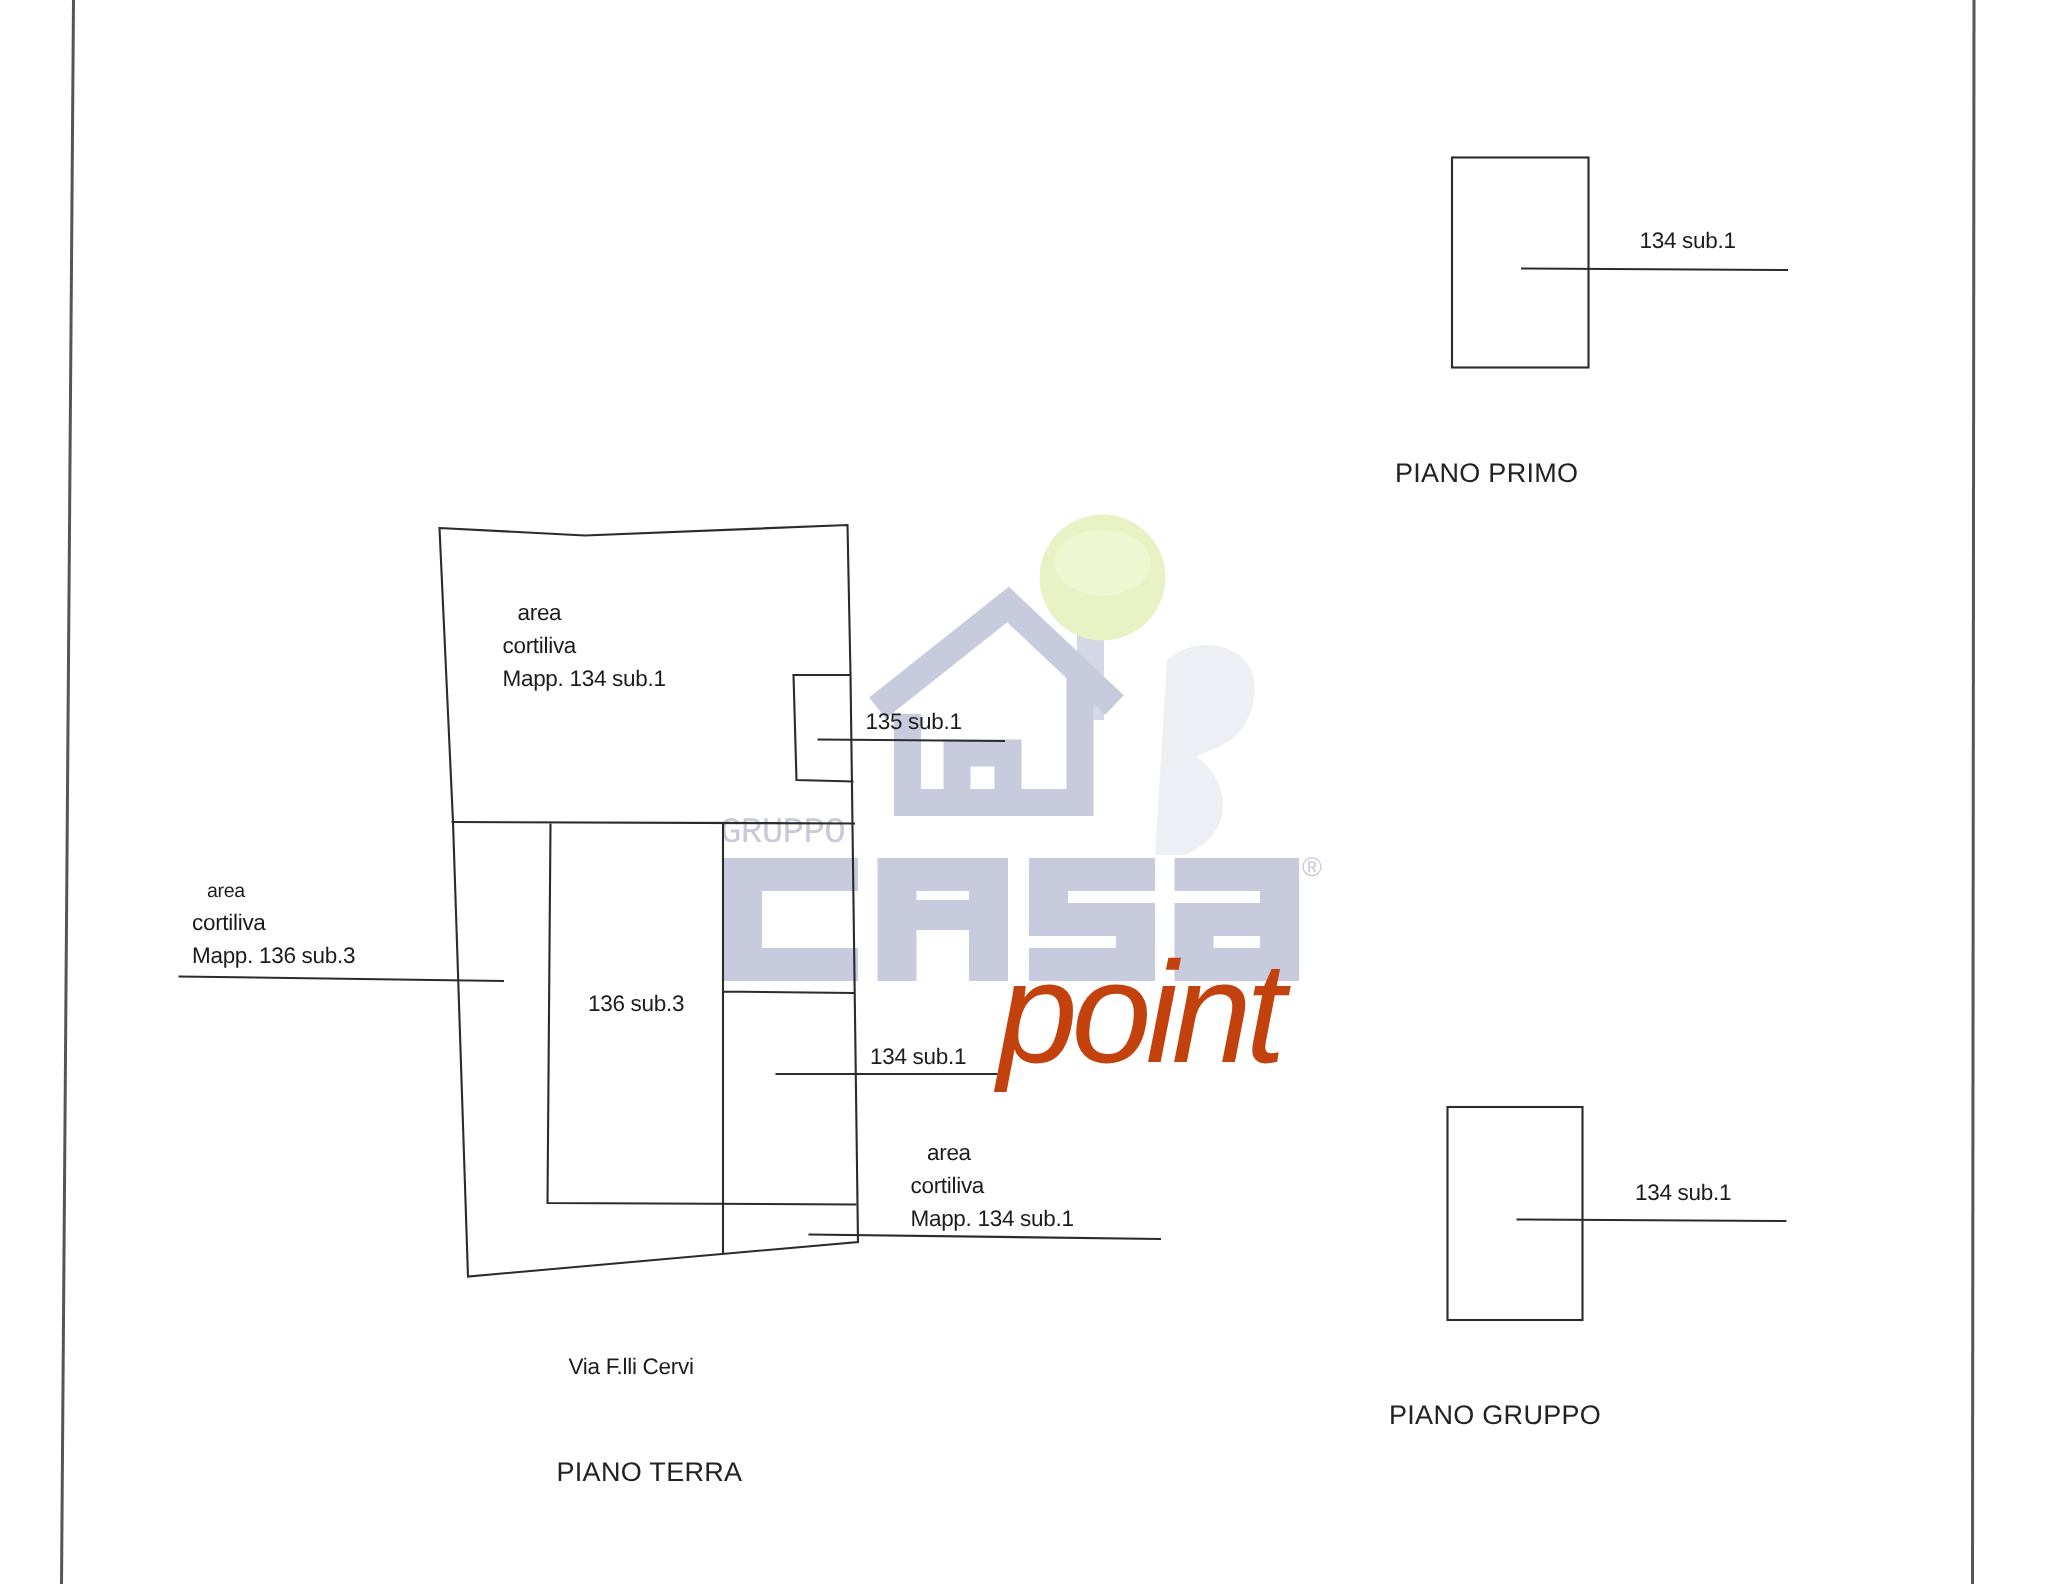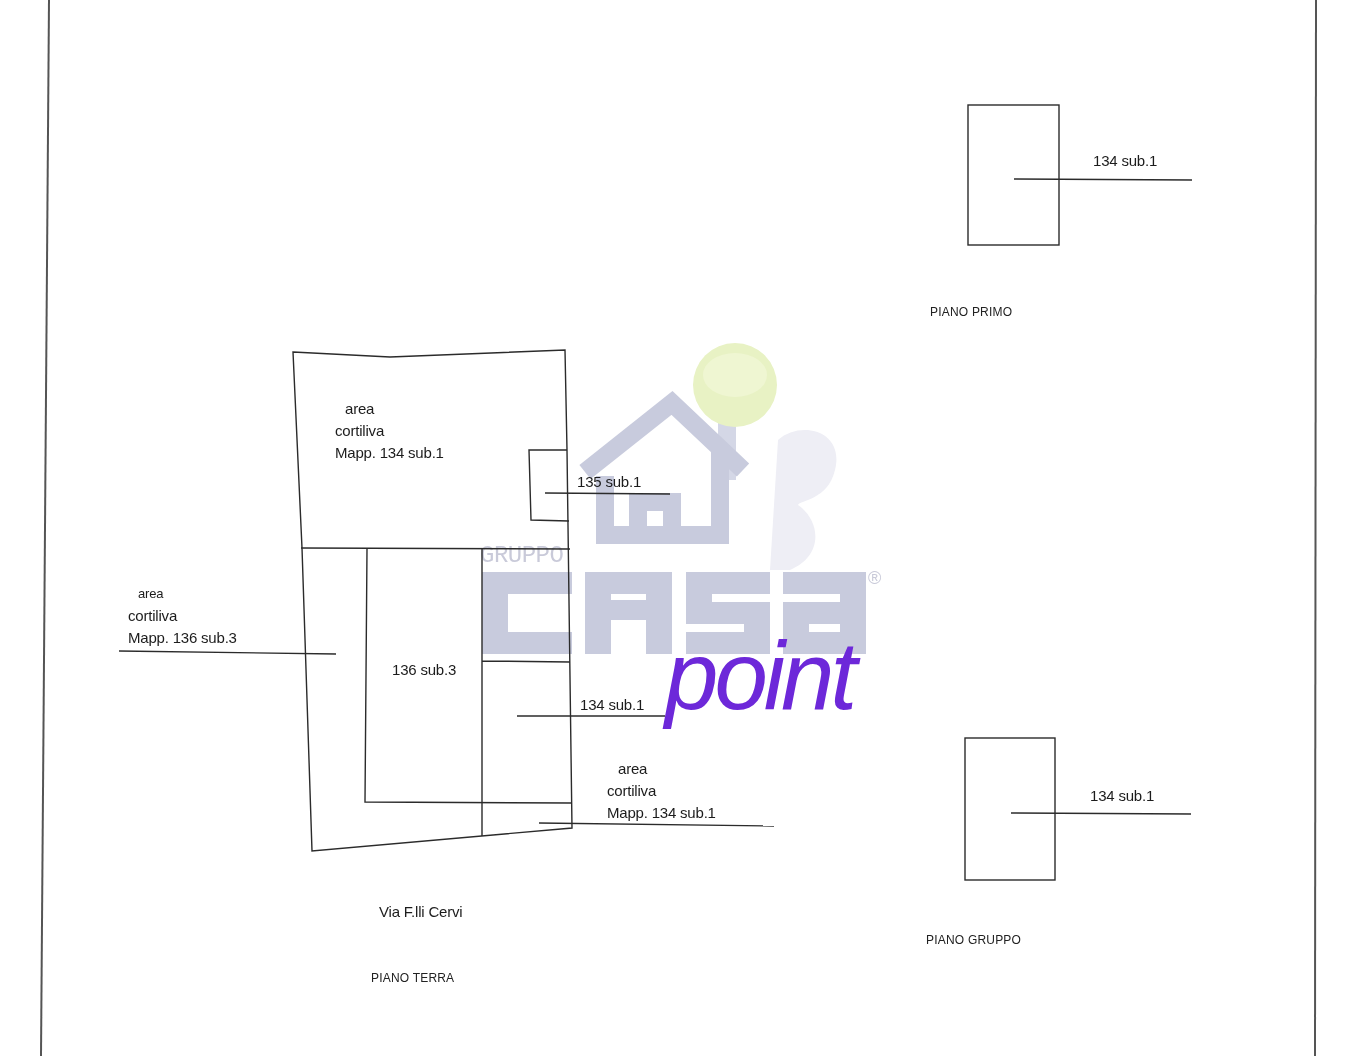--- a/index.html
+++ b/index.html
@@ -3,27 +3,27 @@
 <meta charset="utf-8">
 <style>
   html, body { margin: 0; padding: 0; background: #ffffff; }
   body { width: 1366px; height: 1056px; position: relative; overflow: hidden;
          font-family: "Liberation Sans", sans-serif; color: #1a1a1a; }
   .page { position: absolute; left: 0; top: 0; width: 1366px; height: 1056px; }
   svg.drawing { position: absolute; left: 0; top: 0; width: 1366px; height: 1056px; }
   .lbl { position: absolute; white-space: nowrap; font-size: 15px; line-height: 22px;
          color: #1c1c1c; letter-spacing: -0.2px; font-weight: normal; }
   .lbl .line { display: block; }
-  .title { position: absolute; white-space: nowrap; font-size: 12px; color: #222;
+  .title { position: absolute; white-space: nowrap; font-size: 18px; color: #222;
            letter-spacing: 0.2px; font-weight: normal; }
   .wm { position: absolute; pointer-events: none; }
   .wm-gruppo { position: absolute; left: 480px; top: 542px; font-size: 24px;
                color: #c9cad9; letter-spacing: -0.5px; font-weight: normal; font-family: Liberation Mono, monospace; }
   .wm-point { position: absolute; left: 665px; top: 628px; font-size: 96px;
-              font-style: italic; color: #6d28d9; letter-spacing: -4px; line-height: 96px; }
+              font-style: italic; color: #c2410c; letter-spacing: -4px; line-height: 96px; }
   .wm-reg { position: absolute; left: 868px; top: 568px; font-size: 18px; color: #c9cad9; }
 </style>
 </head>
 <body>
 
 <div class="page">
 
   <svg class="drawing" viewBox="0 0 1366 1056">
 
     <g>

